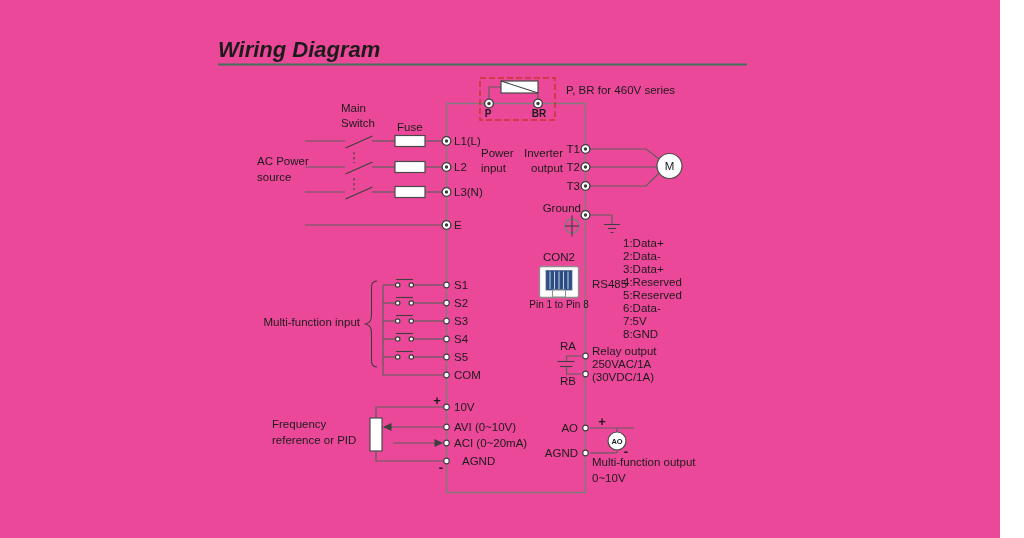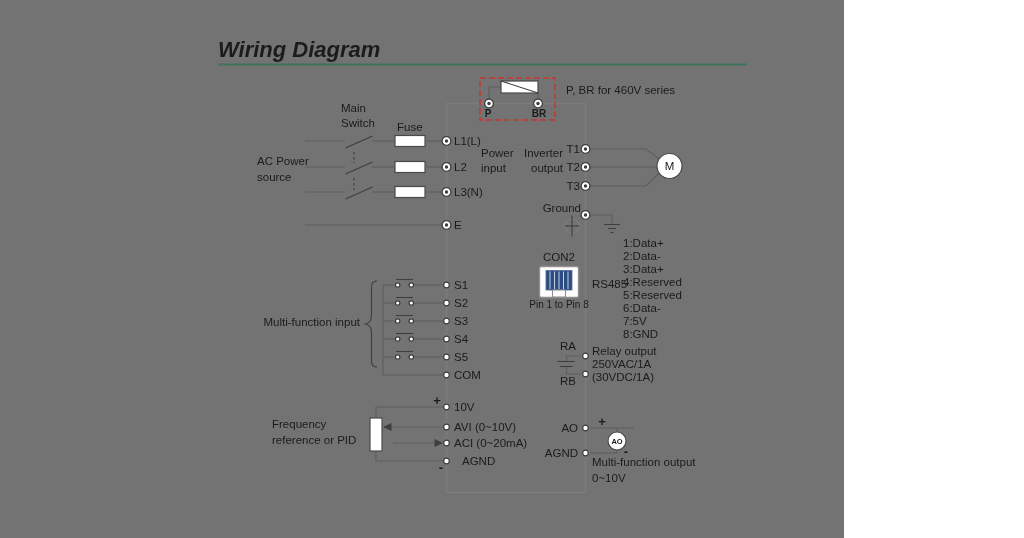--- a/index.html
+++ b/index.html
@@ -1,16 +1,16 @@
 <!DOCTYPE html>
 <html><head>
 <meta charset="utf-8">
 <style>
   html,body{margin:0;padding:0;background:#fff;}
-  .canvas{position:relative;width:844px;height:538px;background:#737373;overflow:hidden;
+  .canvas{position:relative;width:1000px;height:538px;background:#ec4899;overflow:hidden;
           font-family:"Liberation Sans","DejaVu Sans",sans-serif;}
   svg{position:absolute;left:0;top:0;}
   svg text{font-family:"Liberation Sans","DejaVu Sans",sans-serif;font-size:11.5px;fill:#1b1b1b;}
   .t-title{font-size:22px;font-weight:bold;font-style:italic;}
   .t-sm{font-size:10px;}
   .t-red{font-size:10px;font-weight:bold;}
   .t-sign{font-size:13px;font-weight:bold;}
   .t-meter{font-size:7.5px;font-weight:bold;}
   .a-end{text-anchor:end;}
   .a-mid{text-anchor:middle;}

